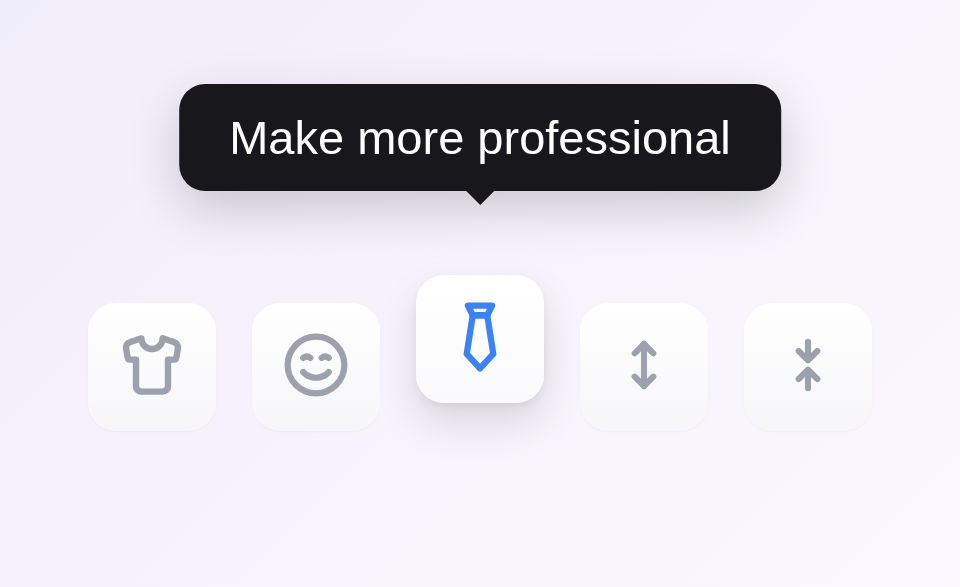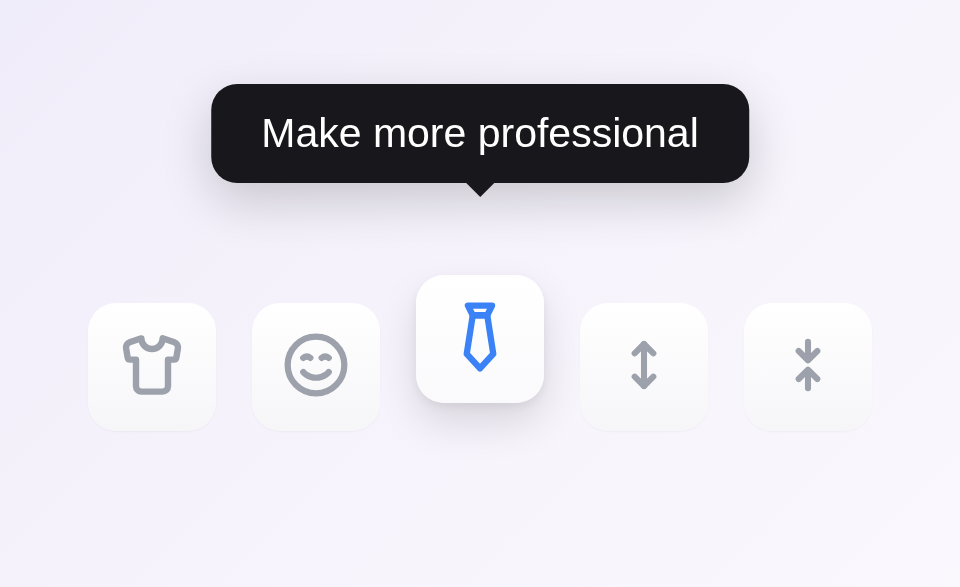--- a/index.html
+++ b/index.html
@@ -13,21 +13,21 @@
     }
     .tooltip {
       position: absolute;
       top: 84px;
       left: 50%;
       transform: translateX(-50%);
       background: #18181c;
       color: #ffffff;
       padding: 26px 50px;
       border-radius: 26px;
-      font-size: 41px;
+      font-size: 47px;
       font-weight: 400;
       white-space: nowrap;
       box-shadow: 0 18px 50px rgba(0,0,0,0.18);
     }
     .tooltip::after {
       content: '';
       position: absolute;
       top: 100%;
       left: 50%;
       transform: translateX(-50%);

